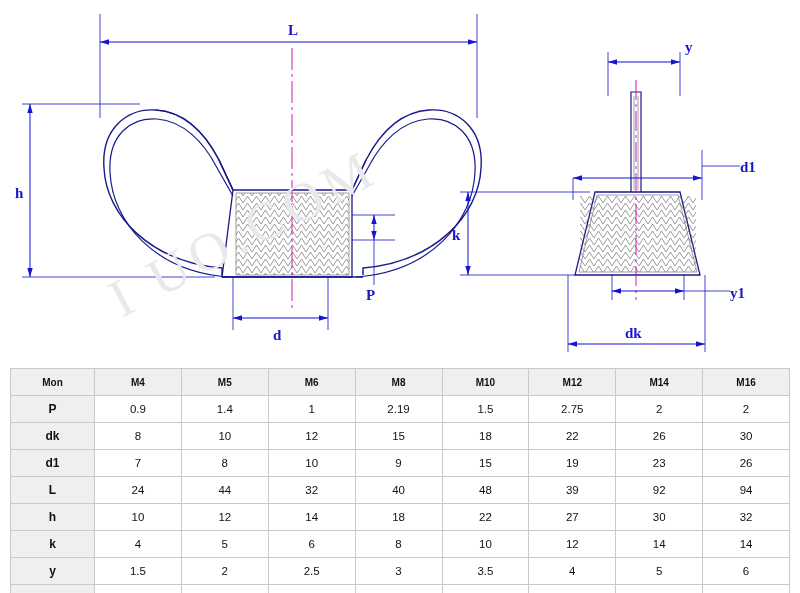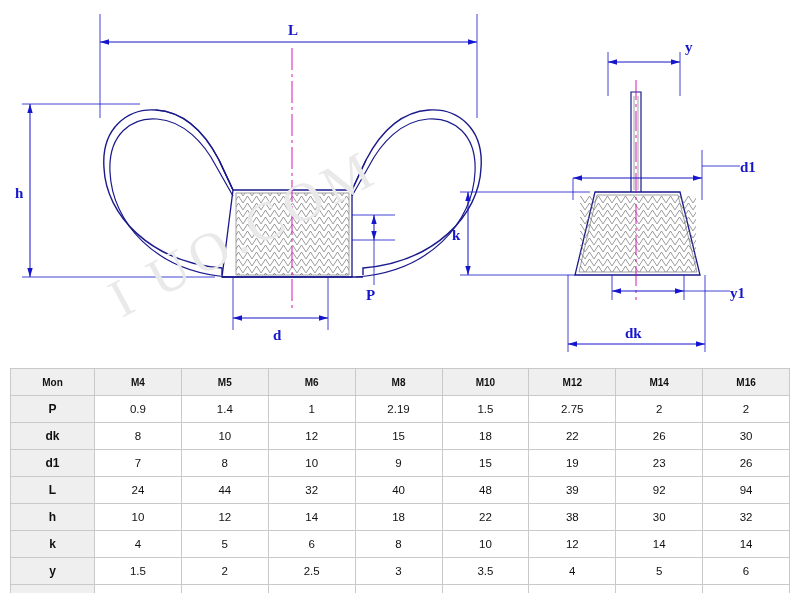--- a/index.html
+++ b/index.html
@@ -270,21 +270,21 @@
         <td>92</td>
         <td>94</td>
       </tr>
       <tr>
         <th>h</th>
         <td>10</td>
         <td>12</td>
         <td>14</td>
         <td>18</td>
         <td>22</td>
-        <td>38</td>
+        <td>27</td>
         <td>30</td>
         <td>32</td>
       </tr>
       <tr>
         <th>k</th>
         <td>4</td>
         <td>5</td>
         <td>6</td>
         <td>8</td>
         <td>10</td>

